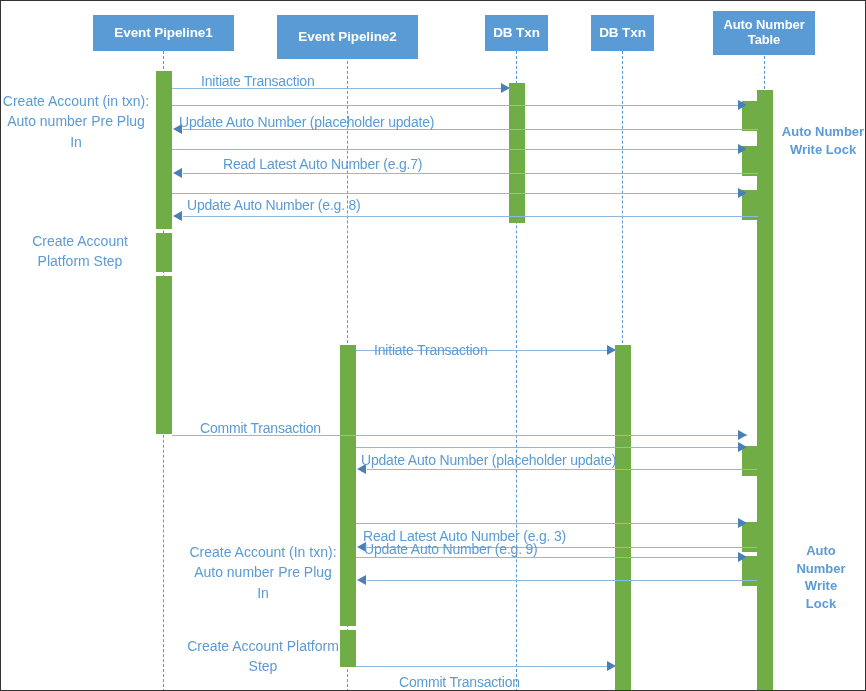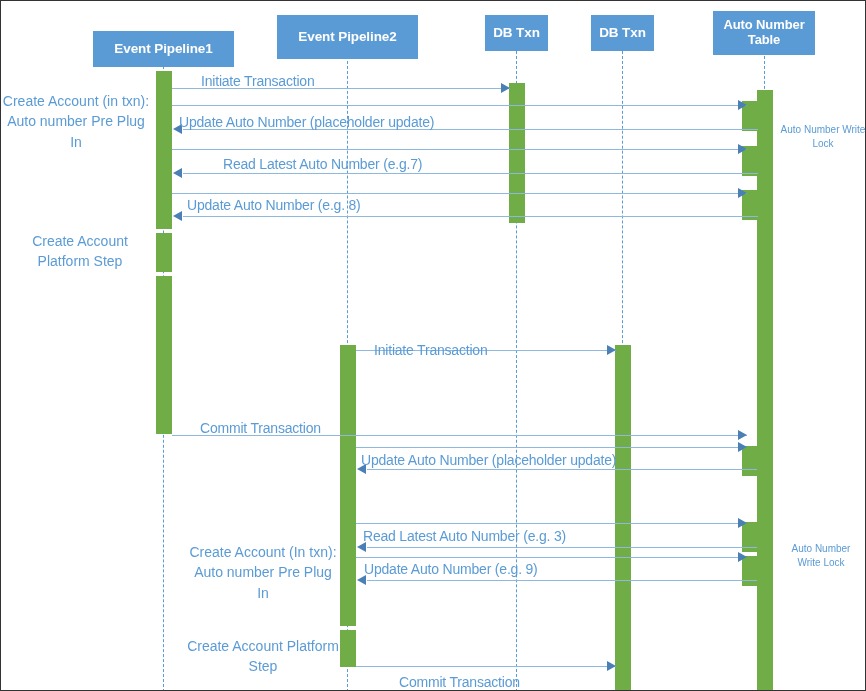--- a/index.html
+++ b/index.html
@@ -64,28 +64,28 @@
     letter-spacing: -0.2px;
   }
   
   .side-note {
     position: absolute;
     color: #5B9BD5;
     font-size: 14px;
     text-align: center;
     line-height: 1.45;
   }
-  .side-note.small { font-size: 10px; line-height: 1.35; }
+  .side-note.small { font-size: 13px; line-height: 1.35; font-weight: bold; }
 </style>
 </head>
 <body>
 
 <div id="canvas">
 
-  <div class="lifeline-head" style="left:92px; top:30px; width:141px; height:36px;">
+  <div class="lifeline-head" style="left:92px; top:14px; width:141px; height:36px;">
     <span>Event Pipeline1</span>
   </div>
   <div class="lifeline-head" style="left:276px; top:14px; width:141px; height:44px;">
     <span>Event Pipeline2</span>
   </div>
   <div class="lifeline-head" style="left:484px; top:14px; width:63px; height:36px;">
     <span>DB Txn</span>
   </div>
   <div class="lifeline-head" style="left:590px; top:14px; width:63px; height:36px;">
     <span>DB Txn</span>
@@ -166,21 +166,21 @@
 
   <div class="msg-line" style="left:366px; top:546px; width:390px;"></div>
   <div class="arrow-head left" style="left:356px; top:541px;"></div>
   <div class="msg-label" style="left:362px; top:527px;">Read Latest Auto Number (e.g. 3)</div>
 
   <div class="msg-line" style="left:355px; top:556px; width:390px;"></div>
   <div class="arrow-head right" style="left:737px; top:551px;"></div>
 
   <div class="msg-line" style="left:366px; top:579px; width:390px;"></div>
   <div class="arrow-head left" style="left:356px; top:574px;"></div>
-  <div class="msg-label" style="left:363px; top:560px;">Update Auto Number (e.g. 9)</div>
+  <div class="msg-label" style="left:363px; top:540px;">Update Auto Number (e.g. 9)</div>
 
   <div class="msg-line" style="left:355px; top:665px; width:260px;"></div>
   <div class="arrow-head right" style="left:606px; top:660px;"></div>
   <div class="msg-label" style="left:398px; top:673px;">Commit Transaction</div>
 
   <div class="side-note" style="left:0px; top:90px; width:150px;">Create Account (in txn): Auto number Pre Plug In</div>
   <div class="side-note" style="left:8px; top:230px; width:142px;">Create Account Platform Step</div>
   <div class="side-note" style="left:186px; top:541px; width:152px;">Create Account (In txn): Auto number Pre Plug In</div>
   <div class="side-note" style="left:186px; top:635px; width:152px;">Create Account Platform Step</div>
 

